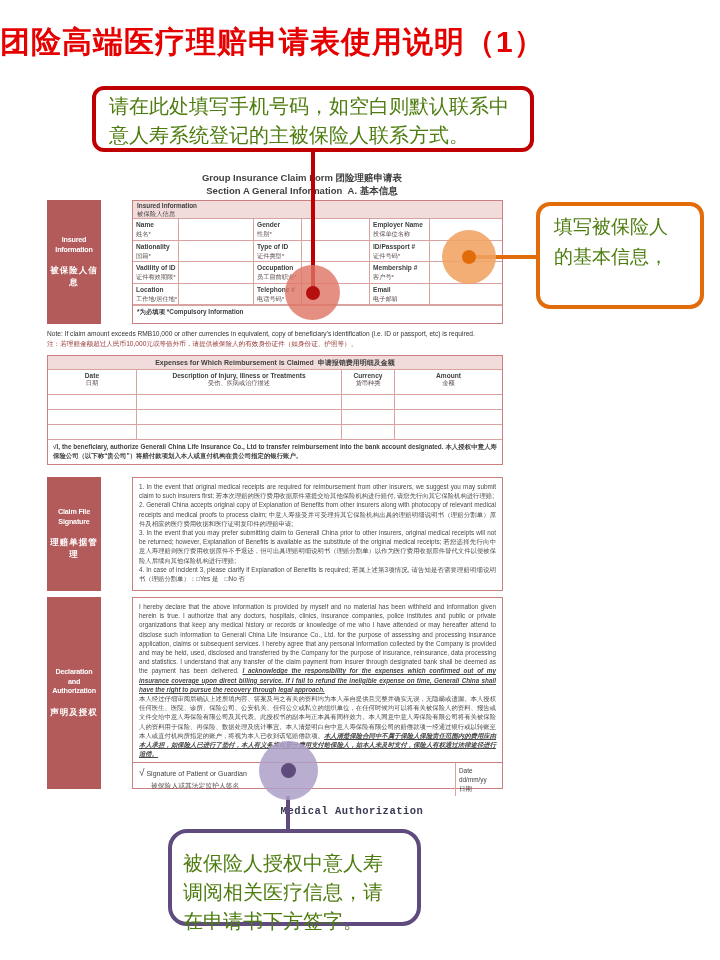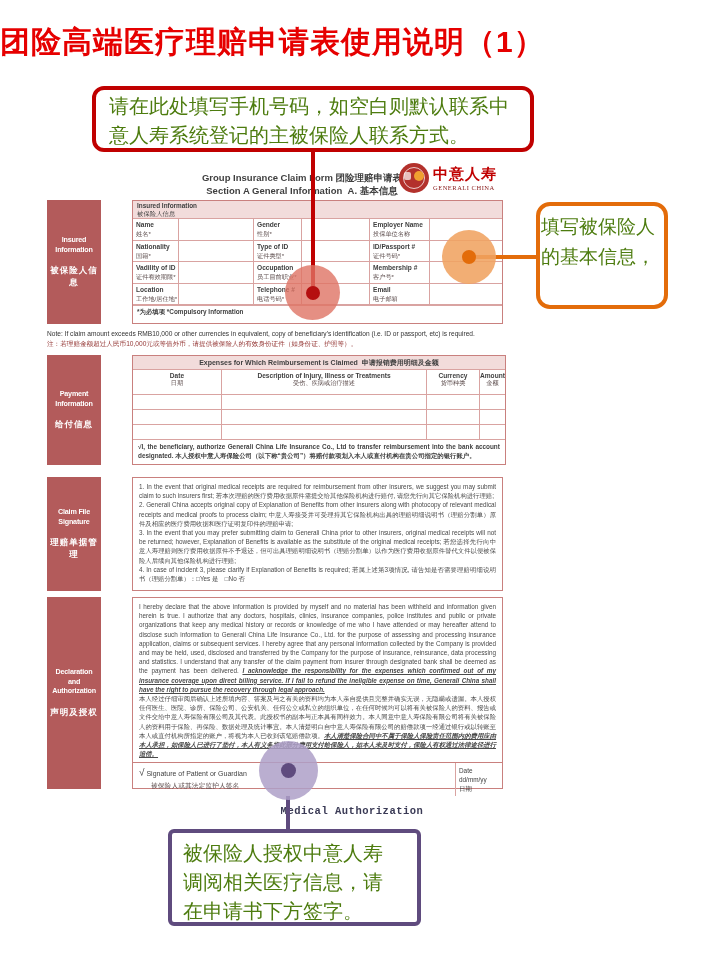--- a/index.html
+++ b/index.html
@@ -13,28 +13,28 @@
     font-size:30px; font-weight:bold; color:#e60000; letter-spacing:1px;
   }
   
   .callout { position:absolute; background:#fff; z-index:8; color:#4d7c0f; }
   .callout-phone {
     left:92px; top:86px; width:442px; height:66px;
     border:4px solid #c00000; border-radius:12px;
     padding:2px 13px; font-size:20px; line-height:29px;
   }
   .callout-basic {
-    left:536px; top:202px; width:132px; height:107px;
+    left:536px; top:202px; width:168px; height:107px;
     border:4px solid #e36c0a; border-radius:14px;
-    padding:6px 1px; font-size:19px; line-height:30px;
+    padding:6px 14px; font-size:19px; line-height:30px;
   }
   .callout-sign {
     left:168px; top:829px; width:253px; height:97px;
-    border:4px solid #5f4b7e; border-radius:6px;
-    padding:6px 11px; font-size:20px; line-height:29px;
+    border:4px solid #5f4b7e; border-radius:19px;
+    padding:16px 11px; font-size:20px; line-height:29px;
   }
   
   .vline,.hline { position:absolute; z-index:5; }
   .line-red   { left:311px; top:152px; width:4px; height:140px; background:#c00000; }
   .line-orange{ left:470px; top:255px; width:66px; height:4px;  background:#e36c0a; }
   .line-purple{ left:286px; top:796px; width:4px; height:37px;  background:#5f4b7e; }
   .circle { position:absolute; border-radius:50%; z-index:6; }
   .circle-red    { left:285px; top:265px; width:55px; height:55px; background:rgba(222,115,100,0.8); }
   .circle-orange { left:442px; top:230px; width:54px; height:54px; background:rgba(240,163,97,0.88); }
   .circle-purple { left:259px; top:741px; width:59px; height:59px; background:rgba(174,160,200,0.85); }
@@ -137,31 +137,20 @@
     <div>在申请书下方签字。</div>
   </div>
 
   <div class="form">
 
     <div class="form-header">
       <div>Group Insurance Claim Form 团险理赔申请表</div>
       <div>Section A General Information&nbsp;&nbsp;A. 基本信息</div>
     </div>
 
-    <div class="logo">
-      <span class="logo-emblem">
-        <span class="inner-ring"></span>
-          <span class="sun"></span>
-          <span class="mark"></span>
-      </span>
-      <span class="logo-text">
-        <div class="cn">中意人寿</div>
-        <div class="en">GENERALI CHINA</div>
-      </span>
-    </div>
 
     <div class="sec sec1">
       <div class="sidebar">
         <span class="en">Insured Information</span>
         <span class="zh">被保险人信息</span>
       </div>
       <div class="tbl">
         <div class="band band-insured">
           <div class="en">Insured Information</div>
           <div class="zh">被保险人信息</div>
@@ -237,24 +226,20 @@
         <div class="comp-row" style="border-top:1px solid #d9a3a1;">*为必填项 *Compulsory Information</div>
       </div>
     </div>
 
     <div class="notes">
       <div class="en">Note: If claim amount exceeds RMB10,000 or other currencies in equivalent, copy of beneficiary's identification (i.e. ID or passport, etc) is required.</div>
       <div class="zh">注：若理赔金额超过人民币10,000元或等值外币，请提供被保险人的有效身份证件（如身份证、护照等）。</div>
     </div>
 
     <div class="sec sec2">
-      <div class="sidebar">
-        <span class="en">Payment Information</span>
-        <span class="zh">给付信息</span>
-      </div>
       <div class="tbl">
         <div class="band band-pay">Expenses for Which Reimbursement is Claimed&nbsp;&nbsp;申请报销费用明细及金额</div>
         <div class="payhead">
           <div class="pcell">
               <div class="en" style="font-size:6.6px;font-weight:bold;color:#3f3f3f;">Date</div>
               <div class="zh" style="font-size:6.2px;color:#5a4a4a;">日期</div>
             </div>
           <div class="pcell">
               <div class="en" style="font-size:6.6px;font-weight:bold;color:#3f3f3f;">Description of Injury, Illness or Treatments</div>
               <div class="zh" style="font-size:6.2px;color:#5a4a4a;">受伤、疾病或治疗描述</div>

